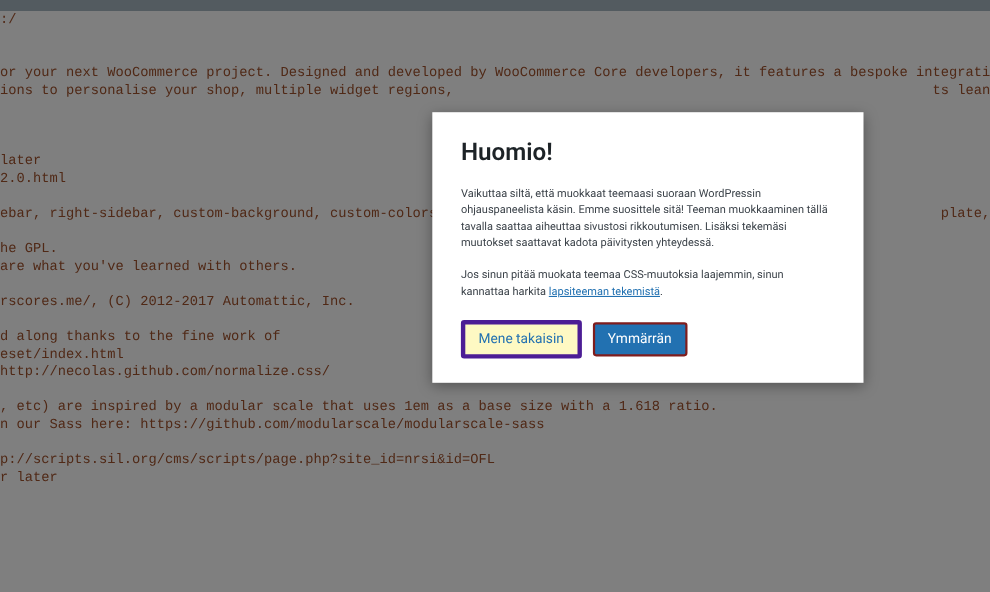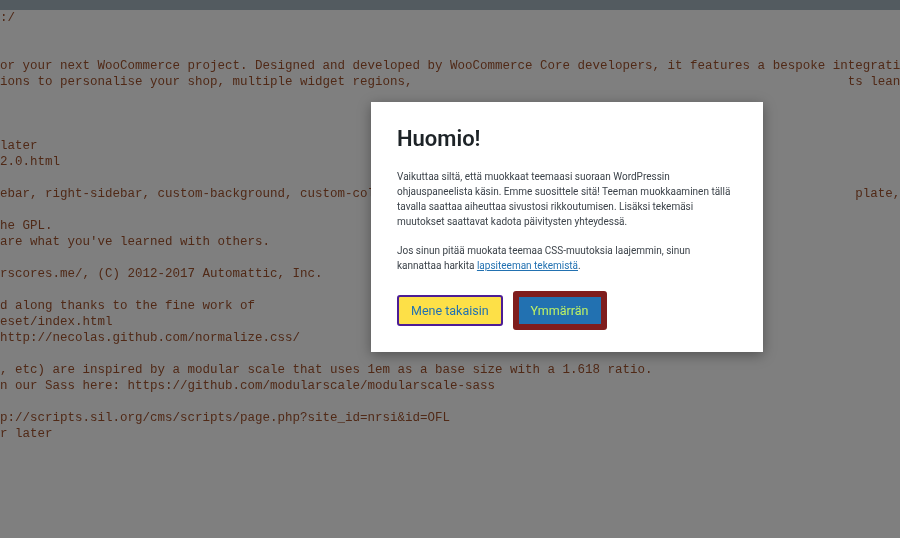--- a/index.html
+++ b/index.html
@@ -22,21 +22,21 @@
   .topbar {
     position: absolute; top: 0; left: 0; right: 0; height: 10px;
     background: #a6b6c0;
   }
   .overlay {
     position: absolute; inset: 0;
     background: rgba(0,0,0,0.5);
   }
   .modal {
     position: absolute;
-    top: 102px; left: 371px; width: 392px;
+    top: 102px; left: 393px; width: 392px;
     background: #fff;
     box-shadow: 0 3px 12px rgba(0,0,0,0.35);
     padding: 24px 26px 22px 26px;
   }
   .modal h1 {
     font-size: 22px;
     font-weight: 600;
     color: #1d2327;
     margin-bottom: 18px;
   }
@@ -56,28 +56,28 @@
   .btn {
     display: inline-block;
     font-size: 12.5px;
     padding: 6px 12px;
     border-radius: 3px;
     cursor: pointer;
     margin-right: 6px;
     font-family: inherit;
   }
   .btn-secondary {
-    background: #fde047;
-    border: 2px solid #4c1d95;
+    background: #fef9c3;
+    border: 4px solid #4c1d95;
     color: #2271b1;
   }
   .btn-primary {
     background: #2271b1;
-    border: 6px solid #7f1d1d;
-    color: #bef264;
+    border: 2px solid #7f1d1d;
+    color: #ffffff;
   }
 </style>
 </head>
 <body>
 
 <div class="bg">
   <div class="topbar"></div>
   <div class="code-area">:/
 
 

